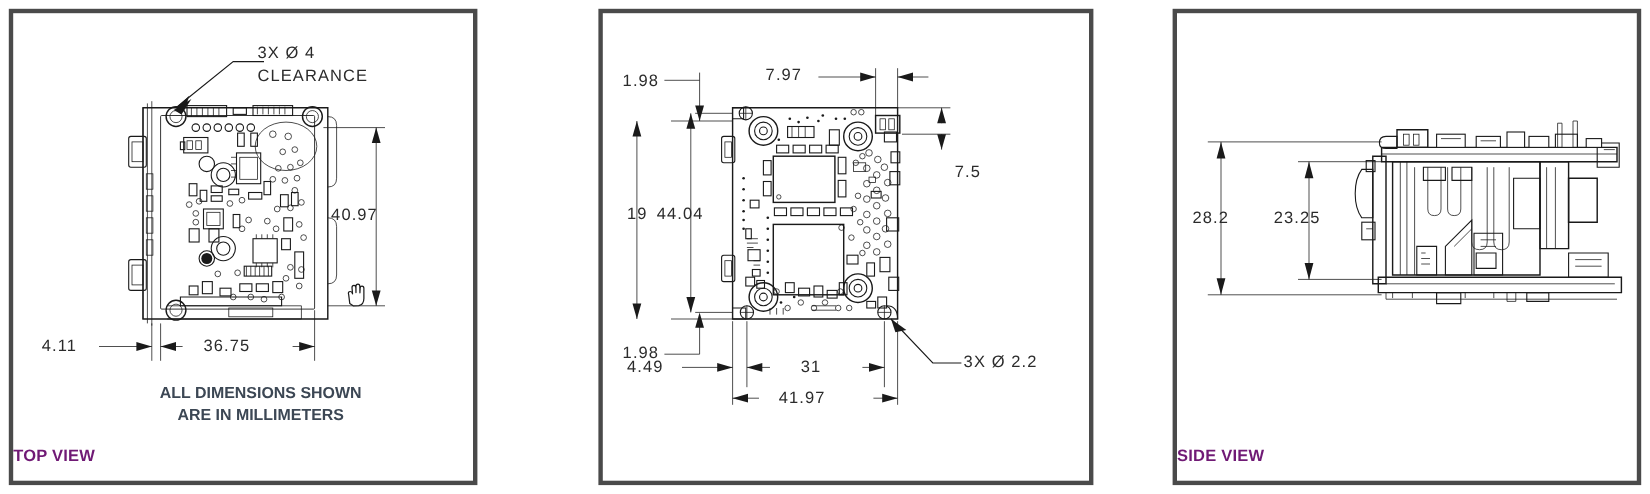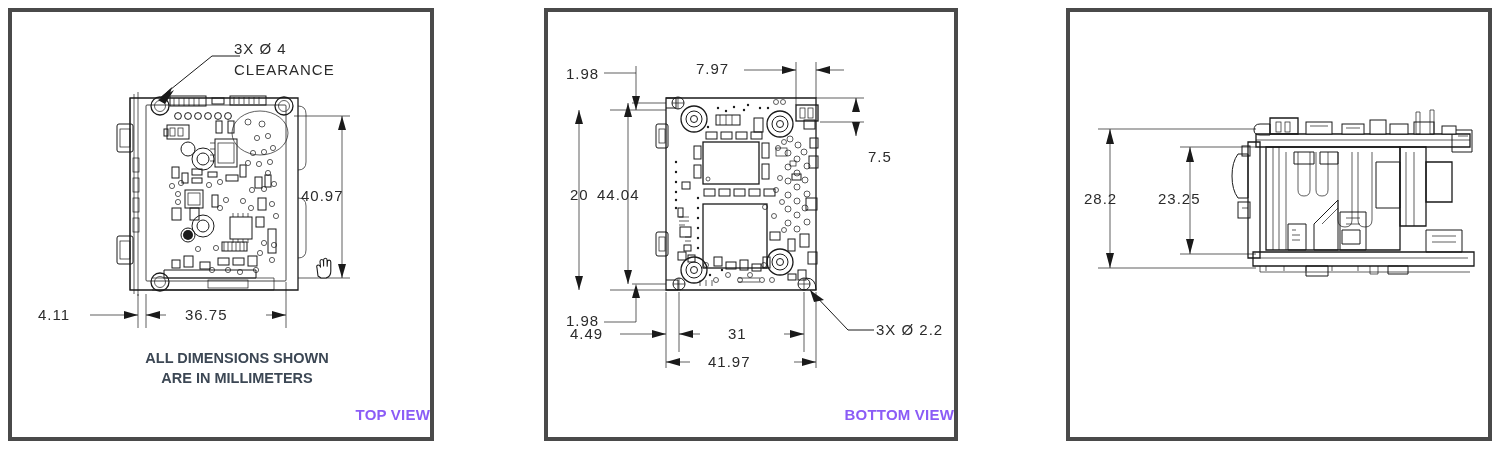--- a/index.html
+++ b/index.html
@@ -1,26 +1,26 @@
 <!DOCTYPE html>
 <html><head>
 <meta charset="utf-8">
 <style>
   html,body{margin:0;padding:0;background:#ffffff;}
   body{width:1500px;height:449px;font-family:"Liberation Sans",sans-serif;overflow:hidden;}
   .sheet{position:relative;width:1500px;height:449px;background:#fff;}
 
   .panel{position:absolute;top:8px;height:433px;border:4px solid #4a4a4a;background:#fff;box-sizing:border-box;}
   #panel-top{left:8px;width:426px;}
-  #panel-bottom{left:544px;width:414px;}
+  #panel-bottom{left:544px;width:450px;}
   #panel-side{left:1066px;width:426px;}
 
-  .view-label{position:absolute;left:0;right:0;bottom:14px;text-align:right;
+  .view-label{position:absolute;left:0;right:0;bottom:14px;text-align:left;
     font-family:"Liberation Sans",sans-serif;font-size:15px;font-weight:700;
-    letter-spacing:.2px;color:#8b5cf6;}
+    letter-spacing:.2px;color:#701a75;}
 
   .note{position:absolute;left:0;right:0;text-align:center;
     font-family:"Liberation Sans",sans-serif;font-size:14.5px;font-weight:600;
     color:#3c4754;line-height:20px;padding-left:32px;}
 
   
   .dim{position:absolute;font-family:Liberation Sans, sans-serif;
     font-size:15px;color:#2b2b2b;white-space:nowrap;letter-spacing:1px;}
 
   svg{position:absolute;left:0;top:0;overflow:visible;}
@@ -496,30 +496,29 @@
       </g>
 
       <g>
         <path class="ln" d="M262 278 L300 318 L326 318"></path>
         <polygon class="fill-k" points="262,278 276,288 266,290"></polygon>
       </g>
     </svg>
 
     <div class="dim" style="left:18px;top:53px;">1.98</div>
     <div class="dim" style="left:18px;top:300px;">1.98</div>
-    <div class="dim" style="left:22px;top:174px;">20</div>
+    <div class="dim" style="left:22px;top:174px;">19</div>
     <div class="dim" style="left:49px;top:174px;">44.04</div>
     <div class="dim" style="left:148px;top:48px;">7.97</div>
     <div class="dim" style="left:320px;top:136px;">7.5</div>
     <div class="dim" style="left:22px;top:313px;">4.49</div>
     <div class="dim" style="left:180px;top:313px;">31</div>
     <div class="dim" style="left:160px;top:341px;">41.97</div>
     <div class="dim" style="left:328px;top:309px;text-align:right;">3X  Ø 2.2</div>
 
-    <div class="view-label">BOTTOM VIEW</div>
   </div>
 
   <div class="panel" id="panel-side">
 
     <svg width="418" height="425" viewBox="0 0 418 425">
 
       <g>
 
         <path class="ln2" d="M186 122 L400 122 L400 135 L186 135 Z" fill="#fff"></path>
         <path class="thin" d="M186 128 L400 128"></path>
@@ -603,15 +602,16 @@
         <path class="thin" d="M110 242 L186 242"></path>
         <path class="thin" d="M120 135 L120 242"></path>
         <polygon class="fill-k" points="120,135 116,150 124,150"></polygon>
         <polygon class="fill-k" points="120,242 116,227 124,227"></polygon>
       </g>
     </svg>
 
     <div class="dim" style="left:14px;top:178px;">28.2</div>
     <div class="dim" style="left:88px;top:178px;">23.25</div>
 
+    <div class="view-label">SIDE VIEW</div>
   </div>
 
 </div>
 
 </body></html>

